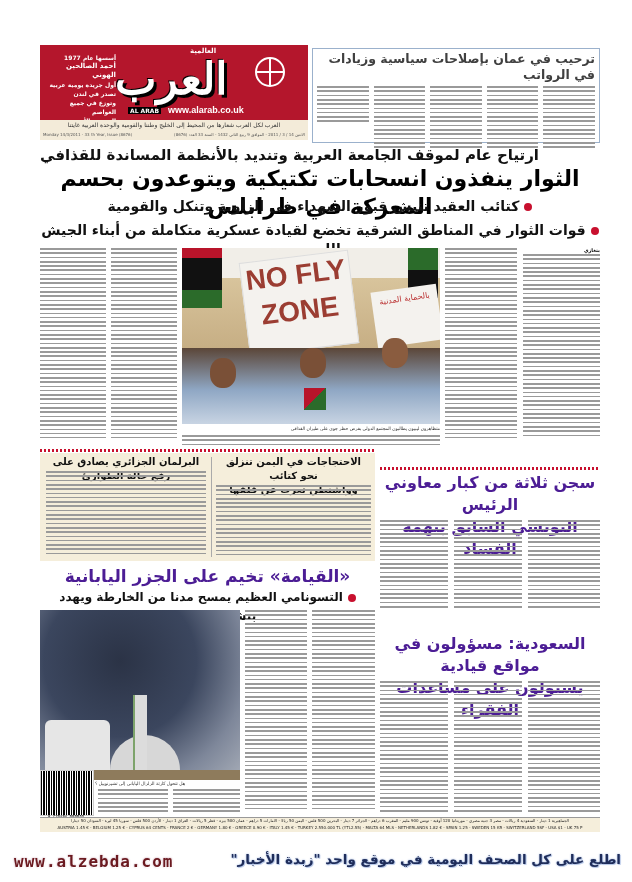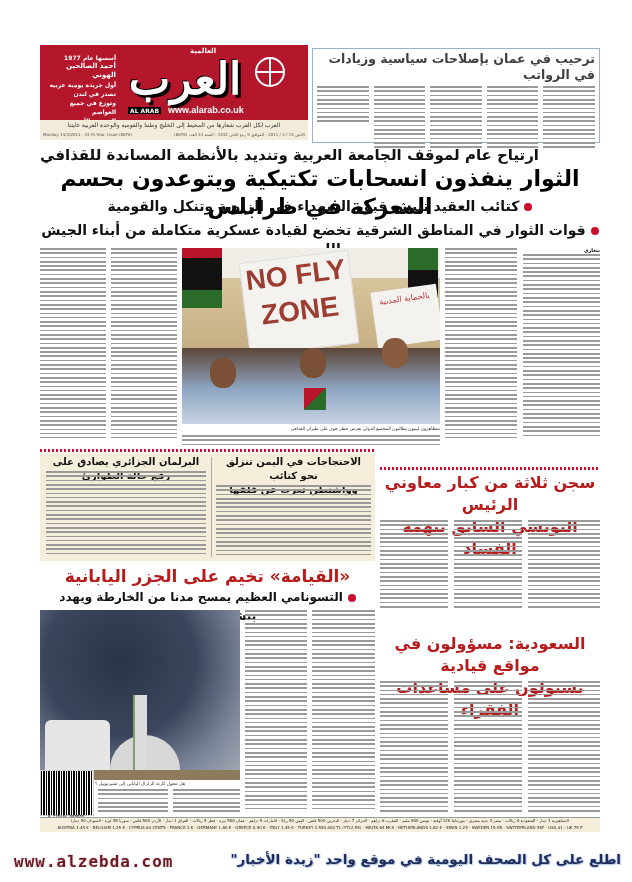--- a/index.html
+++ b/index.html
@@ -3,21 +3,21 @@
 <meta charset="utf-8">
 <style>
   html, body { margin:0; padding:0; }
   body { width:632px; height:882px; background:#ffffff; position:relative; overflow:hidden; font-family:"DejaVu Sans", sans-serif; }
   .page { position:absolute; left:40px; top:45px; width:560px; height:785px; background:#fff; }
   .abs { position:absolute; }
 
   
   .masthead { left:0; top:0; width:268px; height:75px; background:#b4162c; }
   .mast-tag { left:0; top:75px; width:268px; height:20px; background:#f3ebd9; }
-  .logo-word { position:absolute; left:75px; top:6px; width:140px; height:55px; color:#fff; font-family:"DejaVu Serif", serif; font-weight:bold; font-size:44px; line-height:55px; text-align:center; text-shadow:3px 3px 0 #000, -1px -1px 0 #000; direction:rtl; }
+  .logo-word { position:absolute; left:75px; top:6px; width:140px; height:55px; color:#fff; font-family:"DejaVu Serif", serif; font-weight:bold; font-size:44px; line-height:55px; text-align:left; text-shadow:3px 3px 0 #000, -1px -1px 0 #000; direction:rtl; }
   .logo-sub { position:absolute; left:150px; top:2px; font-size:7px; color:#fff; font-weight:bold; direction:rtl; }
   .globe { position:absolute; left:215px; top:12px; width:26px; height:26px; border:2px solid #fff; border-radius:50%; }
   .globe:before { content:""; position:absolute; left:12px; top:0; width:2px; height:26px; background:#fff; }
   .globe:after { content:""; position:absolute; left:0; top:12px; width:26px; height:2px; background:#fff; }
   .url { position:absolute; left:128px; top:60px; font-size:9px; color:#fff; font-weight:bold; font-family:"Liberation Sans", sans-serif; }
   .alarab-lbl { position:absolute; left:88px; top:62px; font-size:6px; color:#fff; font-weight:bold; background:#000; padding:0 2px; }
   .founder { position:absolute; left:4px; top:8px; width:72px; font-size:6px; line-height:9px; color:#fff; text-align:right; direction:rtl; font-weight:bold; }
   .slogan { position:absolute; left:0; top:1px; width:268px; font-size:6px; color:#333; text-align:center; direction:rtl; }
   .dateline { position:absolute; top:12px; font-size:4px; color:#555; }
 
@@ -48,21 +48,21 @@
   .head { position:absolute; width:26px; height:30px; border-radius:45%; background:#7a5037; }
   .scarf { position:absolute; width:22px; height:22px; background:linear-gradient(135deg,#b8142a 50%,#2b6b2a 50%); }
   .caption { font-size:4.5px; line-height:6px; color:#333; direction:rtl; text-align:right; }
 
   
   .rule-dots { height:3px; background:repeating-linear-gradient(90deg,#c8102e 0,#c8102e 2px,#fff 2px,#fff 4px); }
 
   
   .beige { background:#f5eedb; }
   .mid-head { font-size:10px; font-weight:bold; color:#111; direction:rtl; text-align:center; line-height:14px; }
-  .h-med { font-size:16px; font-weight:bold; color:#b91c1c; direction:rtl; text-align:center; line-height:22px; }
+  .h-med { font-size:16px; font-weight:bold; color:#4c1d95; direction:rtl; text-align:center; line-height:22px; }
 
   
   .photo2 { left:0; top:565px; width:200px; height:170px; overflow:hidden; background:radial-gradient(ellipse at 40% 30%,#2b3346,#3b465e 45%,#7e879a 75%,#a7adb8); }
   .tank { position:absolute; left:5px; top:110px; width:65px; height:55px; background:#e6e6e6; border-radius:6px 6px 0 0; }
   .tower { position:absolute; left:93px; top:85px; width:12px; height:80px; background:#dcdcdc; border-left:2px solid #7da36b; }
   .dome { position:absolute; left:70px; top:125px; width:70px; height:40px; background:#d7d7d7; border-radius:35px 35px 0 0; }
   .ground { position:absolute; left:0; top:160px; width:200px; height:10px; background:#8e7b5c; }
 
   
   .barcode { left:0; top:725px; width:52px; height:44px; background:repeating-linear-gradient(90deg,#000 0,#000 1px,#fff 1px,#fff 2px,#000 2px,#000 4px,#fff 4px,#fff 5px); border:1px solid #ccc; }

